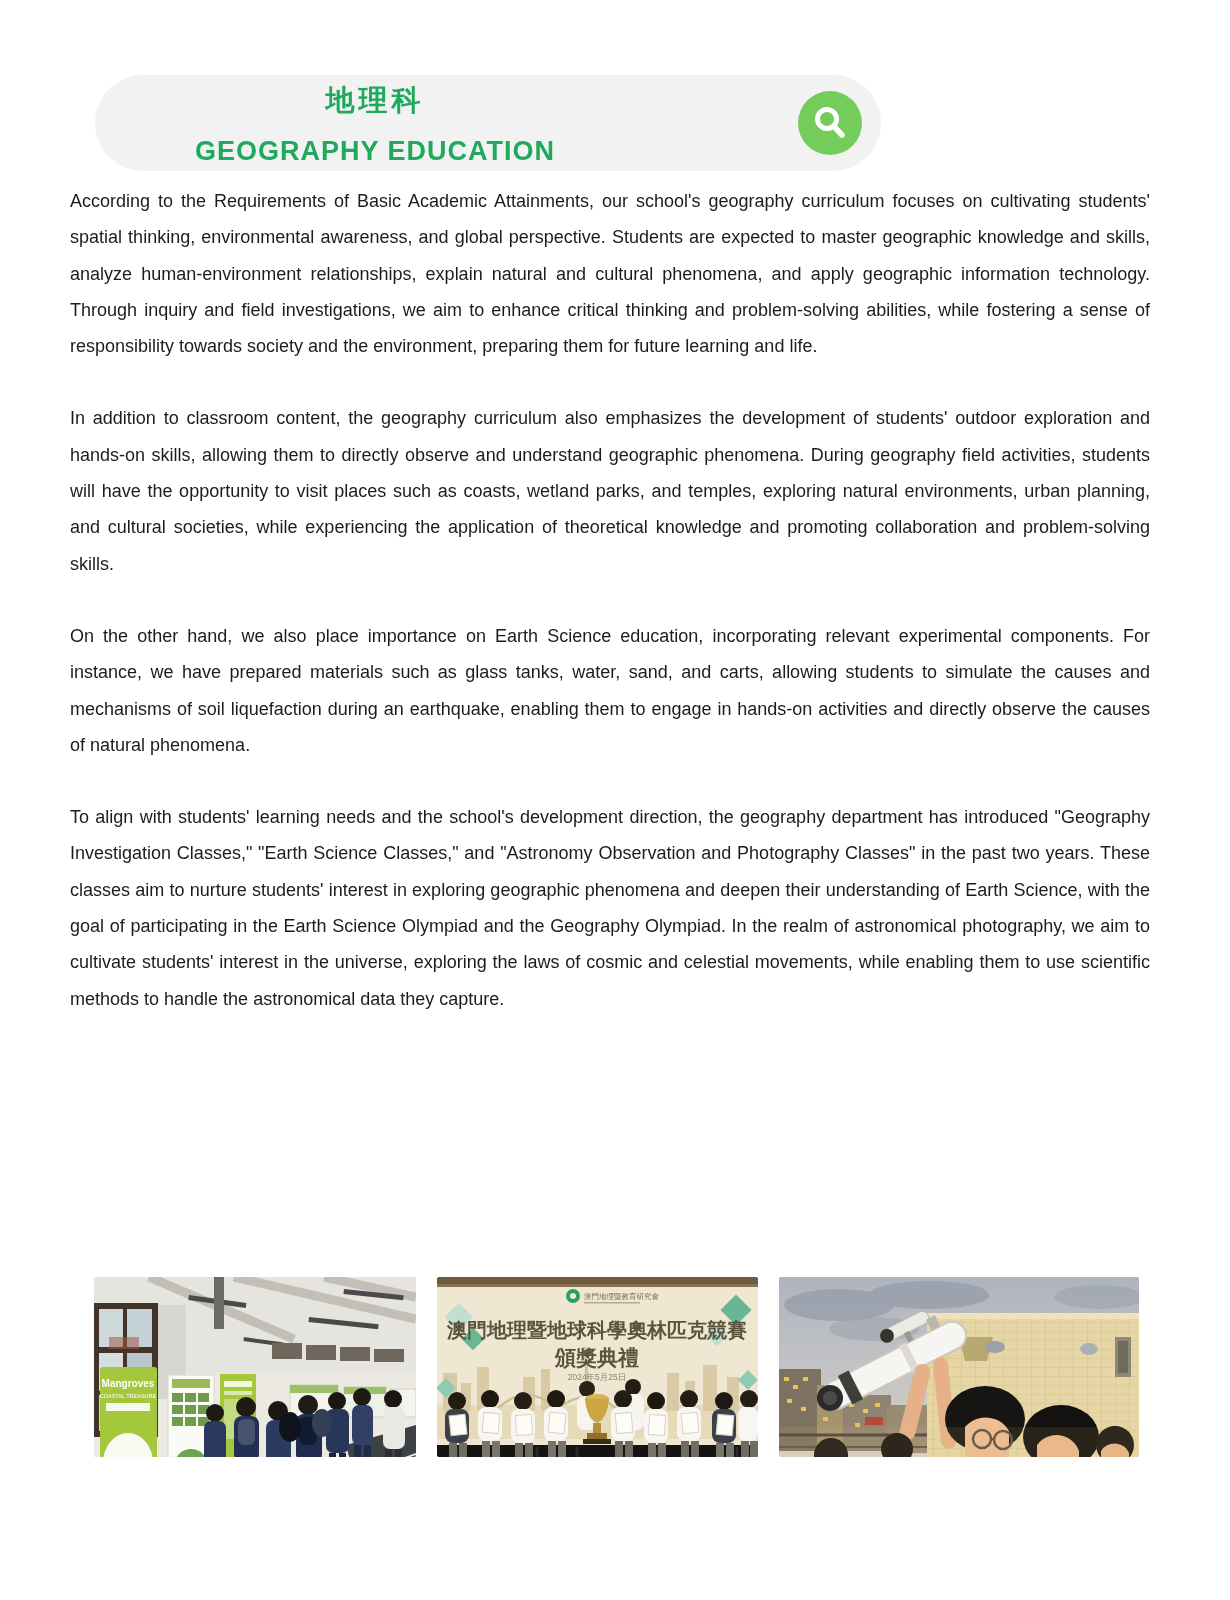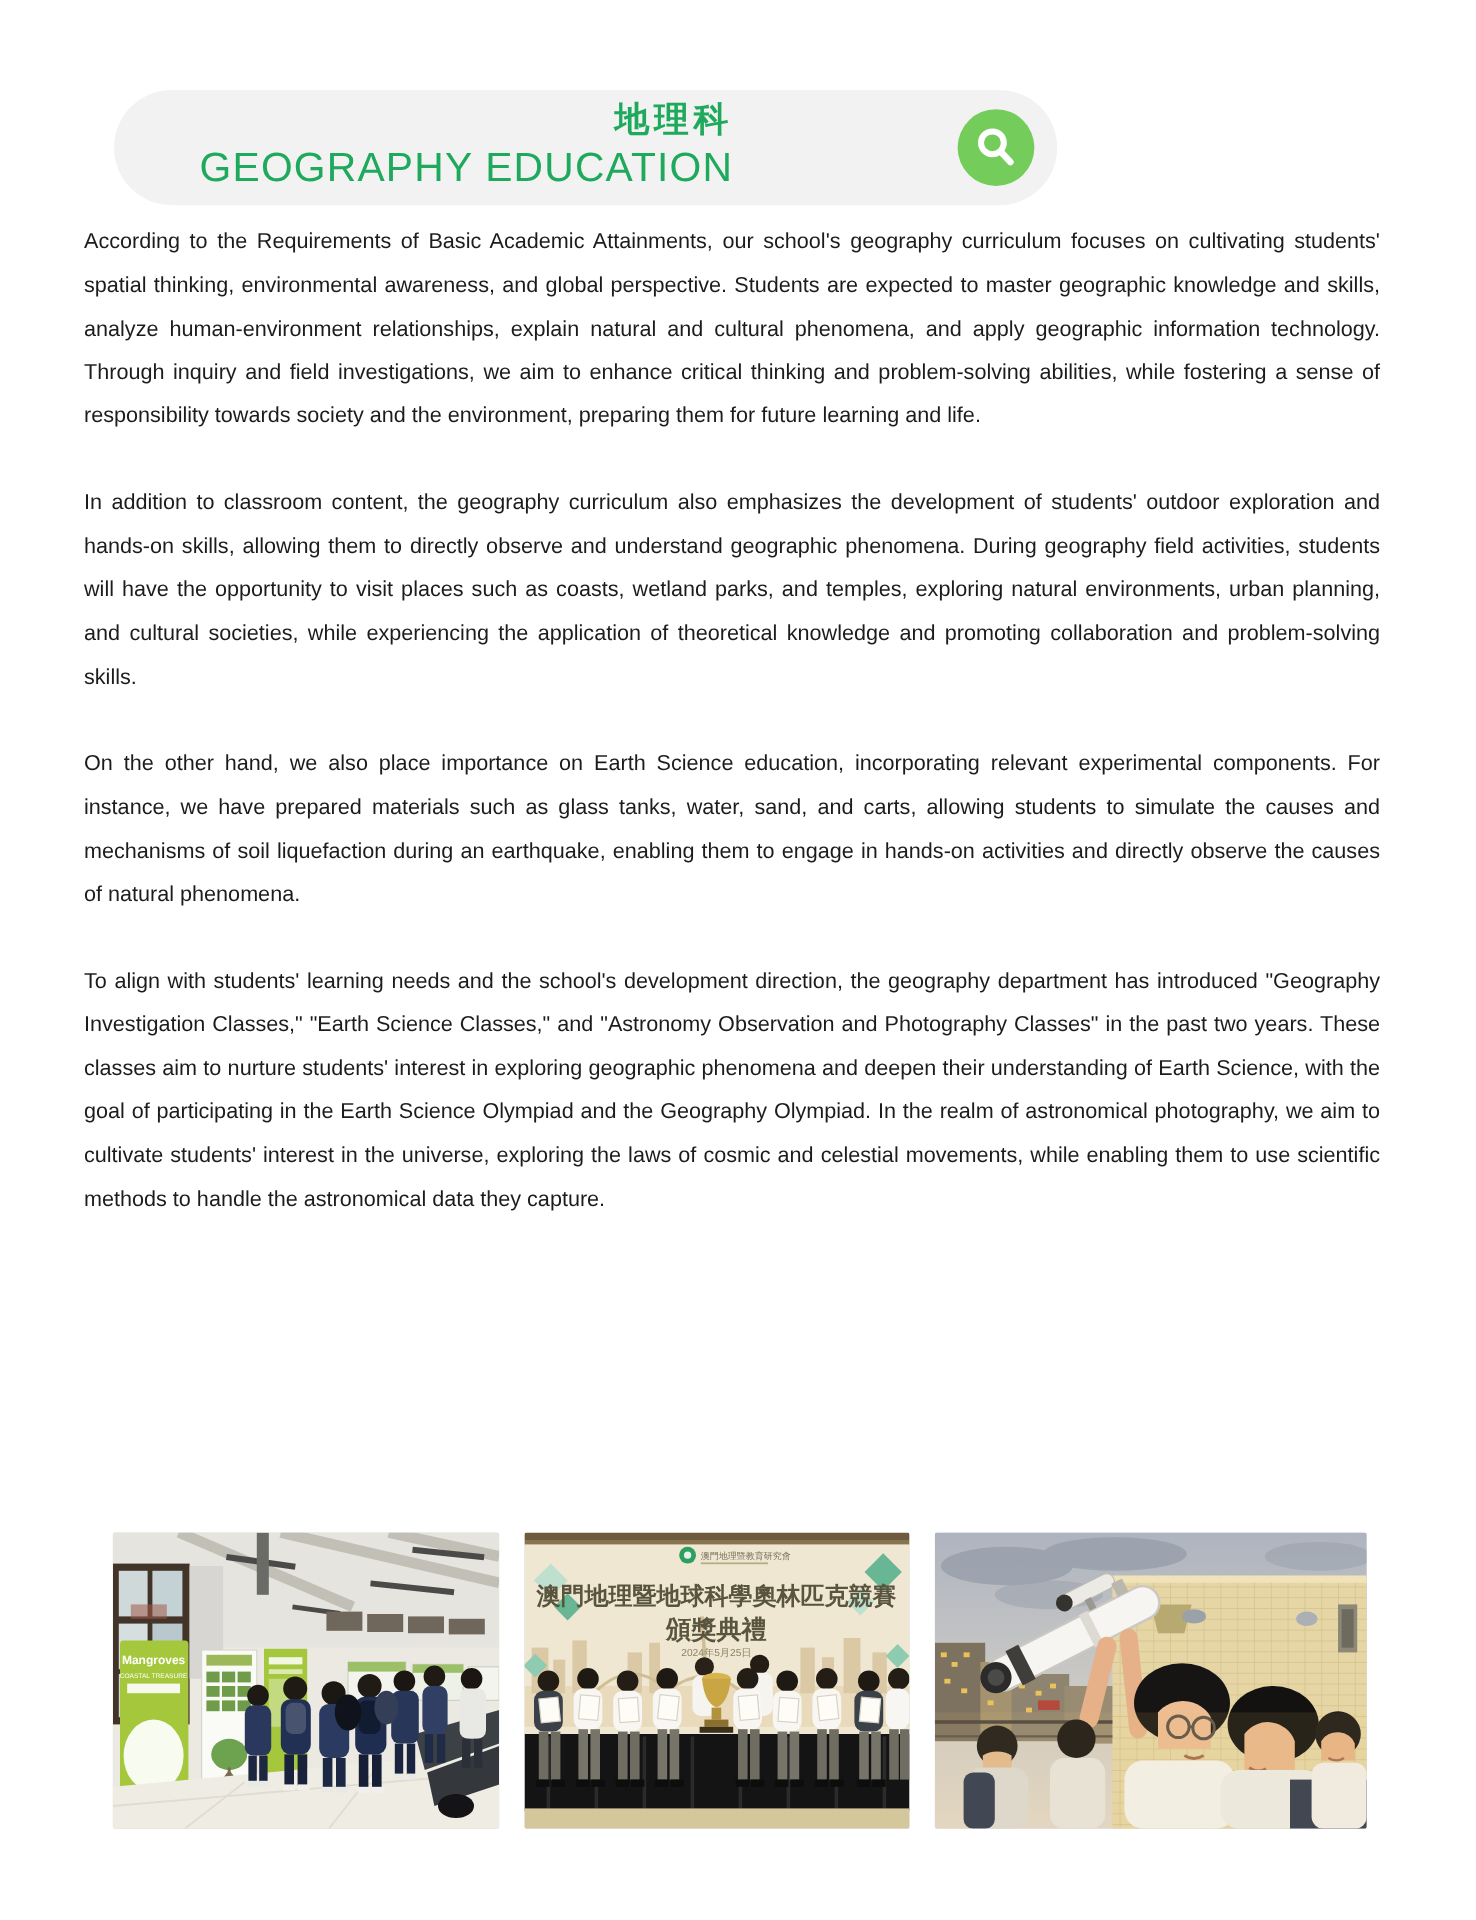--- a/index.html
+++ b/index.html
@@ -14,29 +14,29 @@
     --body-ink:#1c1c1c;
   }
   .page{position:absolute;inset:0;}
 
   
   .header-pill{
     position:absolute;left:95px;top:75px;width:786px;height:96px;
     background:var(--pill-bg);border-radius:48px;
   }
   .header-titles{
-    position:absolute;left:16px;top:9px;width:500px;text-align:right;
+    position:absolute;left:30px;top:9px;width:500px;text-align:center;
   }
   .title-zh{
     font-size:29px;font-weight:bold;color:var(--title-green);
     letter-spacing:4px;line-height:32px;
   }
   .title-en{
-    font-size:34px;font-weight:normal;color:var(--title-green);
-    letter-spacing:1px;line-height:40px;margin-top:4px;white-space:nowrap;
+    font-size:27px;font-weight:bold;color:var(--title-green);
+    letter-spacing:1px;line-height:40px;margin-top:15px;white-space:nowrap;
   }
   .search-badge{
     position:absolute;left:703px;top:16px;width:64px;height:64px;border-radius:50%;
     background:var(--icon-green);display:flex;align-items:center;justify-content:center;
   }
 
   
   .content{
     position:absolute;left:70px;top:183px;width:1080px;
   }
@@ -44,21 +44,21 @@
     margin:0 0 36px 0;
     font-size:18px;line-height:36.3px;color:var(--body-ink);
     text-align:justify;
   }
 
   
   .photo-row{
     position:absolute;left:94px;top:1277px;display:flex;gap:21px;
   }
   .photo{
-    margin:0;height:247px;overflow:hidden;border-radius:2px;background:#ddd;
+    margin:0;height:180px;overflow:hidden;border-radius:2px;background:#ddd;
   }
   .photo svg{display:block;}
 </style>
 </head>
 <body>
 
 <div class="page">
 
   <header class="header-pill">
     <div class="header-titles">

